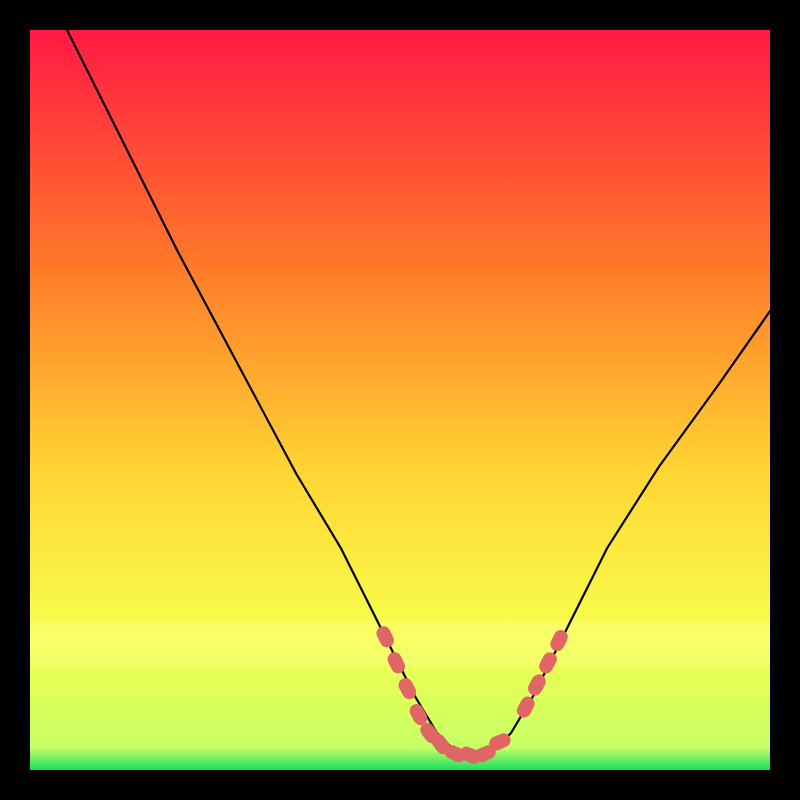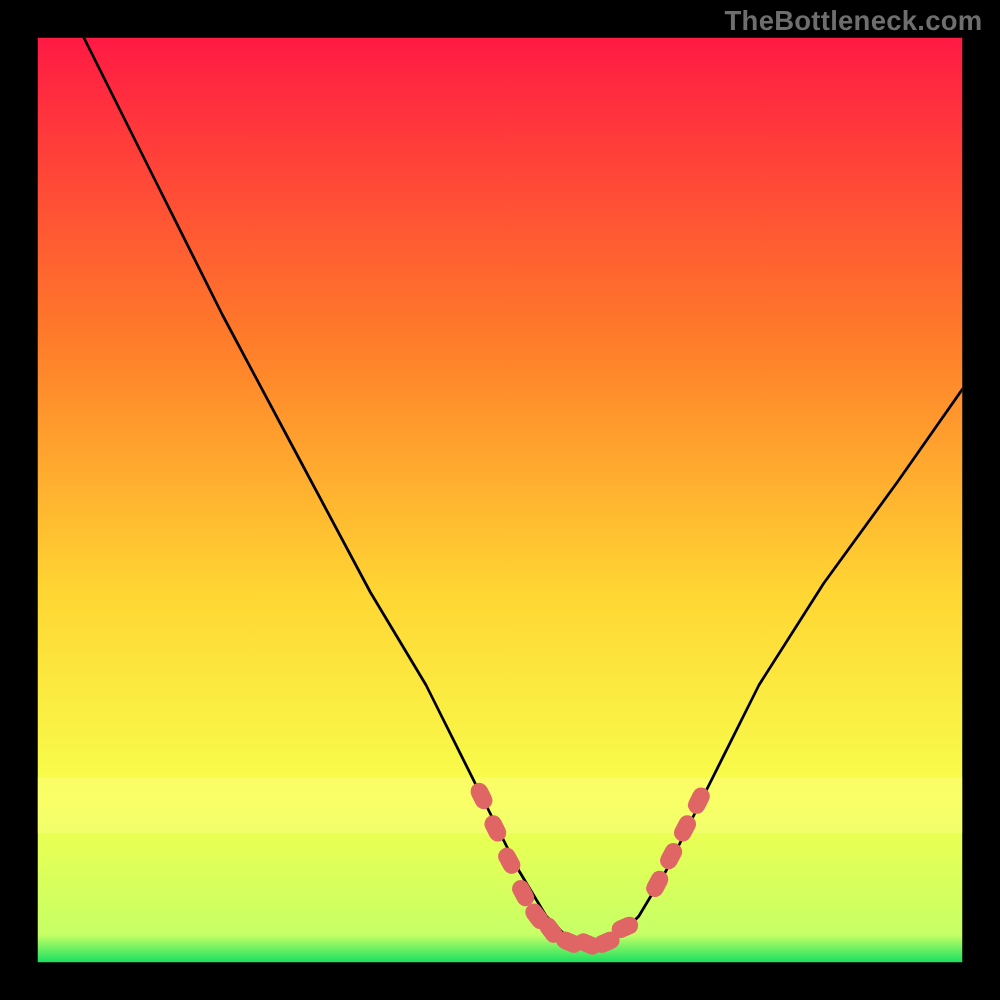--- a/index.html
+++ b/index.html
@@ -27,21 +27,20 @@
     top: 30px;
     width: 740px;
     height: 740px;
   }
   svg { display: block; }
 </style>
 </head>
 <body>
 
 <div class="frame">
-  <div class="watermark">TheBottleneck.com</div>
   <div class="plot">
     <svg id="chart-svg" width="740" height="740" viewBox="0 0 740 740">
         <defs>
           <linearGradient id="bg-grad" x1="0" y1="0" x2="0" y2="1">
             <stop offset="0%" stop-color="#ff1a44"></stop>
             <stop offset="32%" stop-color="#ff7a2a"></stop>
             <stop offset="60%" stop-color="#ffd633"></stop>
             <stop offset="82%" stop-color="#f7ff4d"></stop>
             <stop offset="97%" stop-color="#c6ff66"></stop>
             <stop offset="100%" stop-color="#18e060"></stop>

